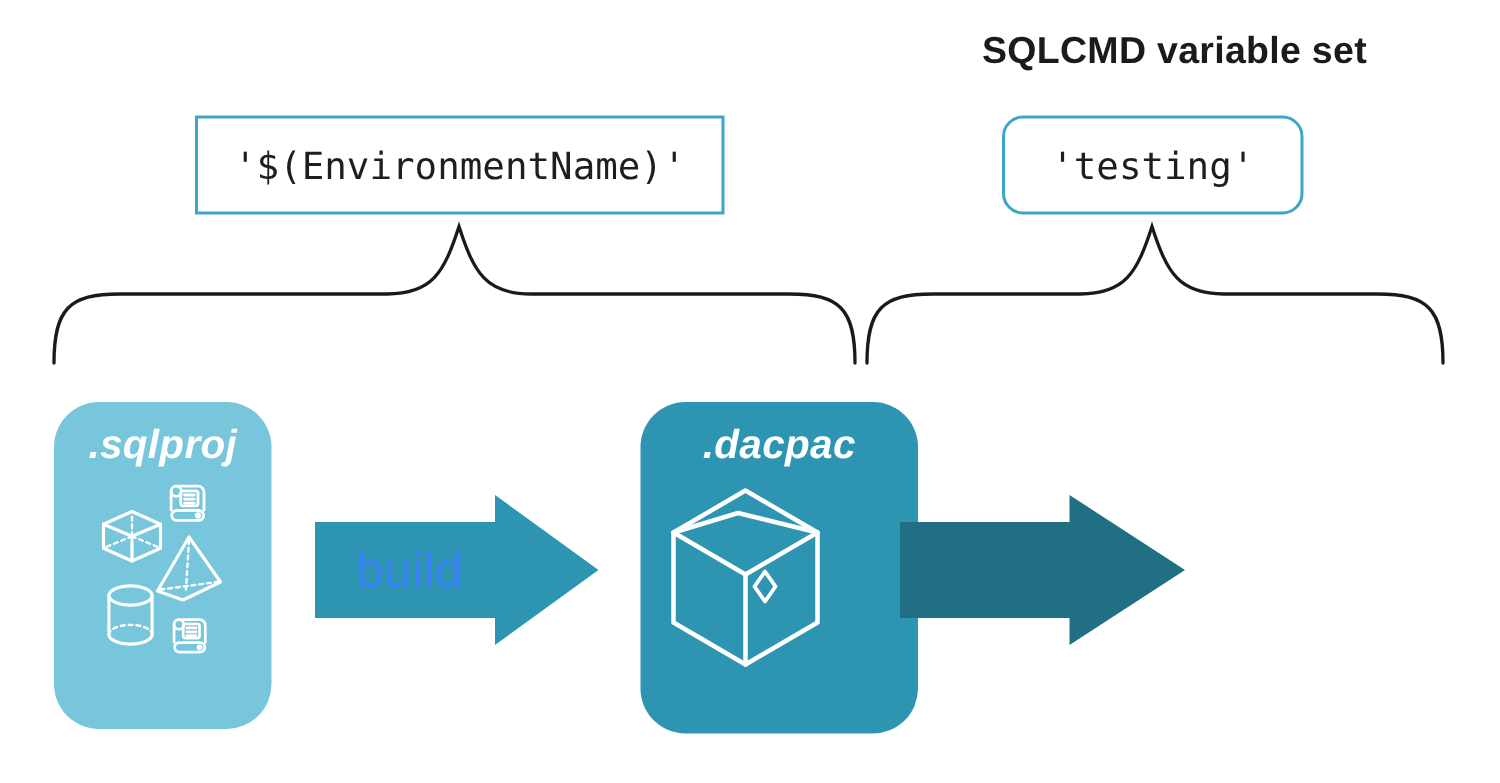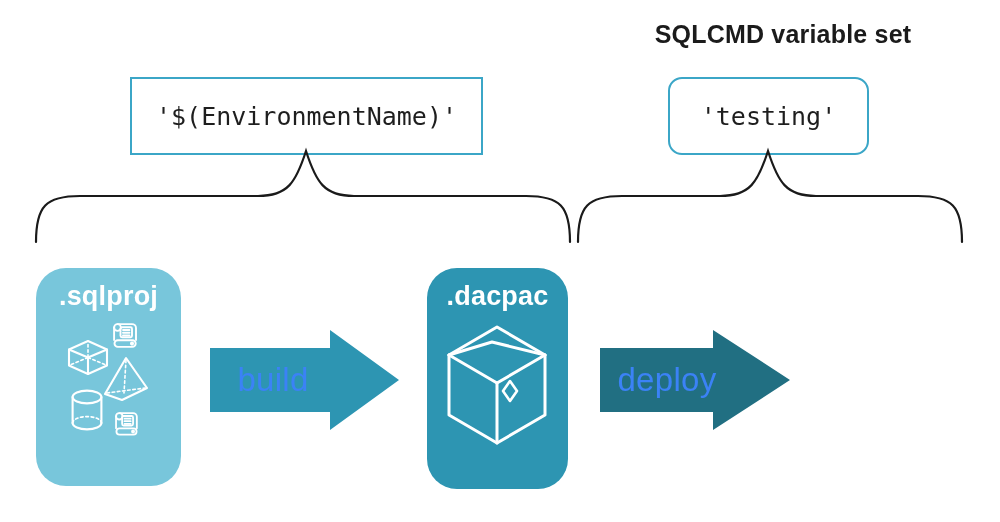--- a/index.html
+++ b/index.html
@@ -7,34 +7,34 @@
     position:relative;width:1000px;height:522px;background:#fff;overflow:hidden;
     font-family:"Liberation Sans",sans-serif;
   }
   .heading{
     position:absolute;top:20px;width:500px;text-align:center;
     font-size:25px;font-weight:700;color:#1b1b1b;letter-spacing:.2px;
   }
   .heading-left{left:56px;}
   .heading-right{left:533px;}
   .codebox{
-    position:absolute;top:77px;height:78px;box-sizing:border-box;
+    position:absolute;top:77px;height:66px;box-sizing:border-box;
     border:2px solid var(--code-box-border,#3BA6C7);background:#fff;
     display:flex;align-items:center;justify-content:center;
   }
   .codebox-left{left:130px;width:353px;}
   .codebox-right{left:668px;width:201px;border-radius:14px;}
   .codebox code{
     font-family:"DejaVu Sans Mono",monospace;font-size:25px;color:#1e1e1e;white-space:pre;
   }
   .braces{position:absolute;left:0;top:0;}
   .braces path{fill:none;stroke:var(--brace,#1a1a1a);stroke-width:2.2;stroke-linecap:round;}
-  .node{position:absolute;top:268px;border-radius:30px;}
+  .node{position:absolute;top:268px;border-radius:30px;font-style:italic;}
   .node-sqlproj{left:36px;width:145px;height:218px;background:var(--light-blue,#78C6DB);}
-  .node-dacpac{left:427px;width:141px;height:221px;background:var(--mid-teal,#2D95B2);}
+  .node-dacpac{left:427px;width:141px;height:221px;background:var(--mid-teal,#2D95B2);padding-left:44px;}
   .node-database{left:822px;width:137px;height:221px;background:var(--dark-teal,#216F82);border-radius:28px;}
   .node-label{
     position:absolute;top:13px;left:0;width:100%;text-align:center;
     color:#fff;font-weight:700;font-size:27px;letter-spacing:.2px;
   }
   .node-database .node-label{font-size:25px;}
   .node svg{position:absolute;}
   .arrow{position:absolute;}
   .arrow-build polygon{fill:var(--mid-teal,#2D95B2);}
   .arrow-deploy polygon{fill:var(--dark-teal,#216F82);}
@@ -123,16 +123,15 @@
         <path d="M52 60 V120"></path>
         <path d="M4 32 L47 19 L100 32"></path>
         <path d="M65 58 L72 68 L65 78 L58 68 Z" stroke-width="2.6"></path>
       </g>
     </svg>
   </div>
 
   <svg class="arrow arrow-deploy" style="left:600px;top:330px;" width="191" height="100" viewBox="0 0 191 100">
     <polygon points="0,18 113,18 113,0 190,50 113,100 113,82 0,82"></polygon>
   </svg>
-  <div class="arrow-label label-deploy">deploy</div>
 
 
 </div>
 
 </body></html>

